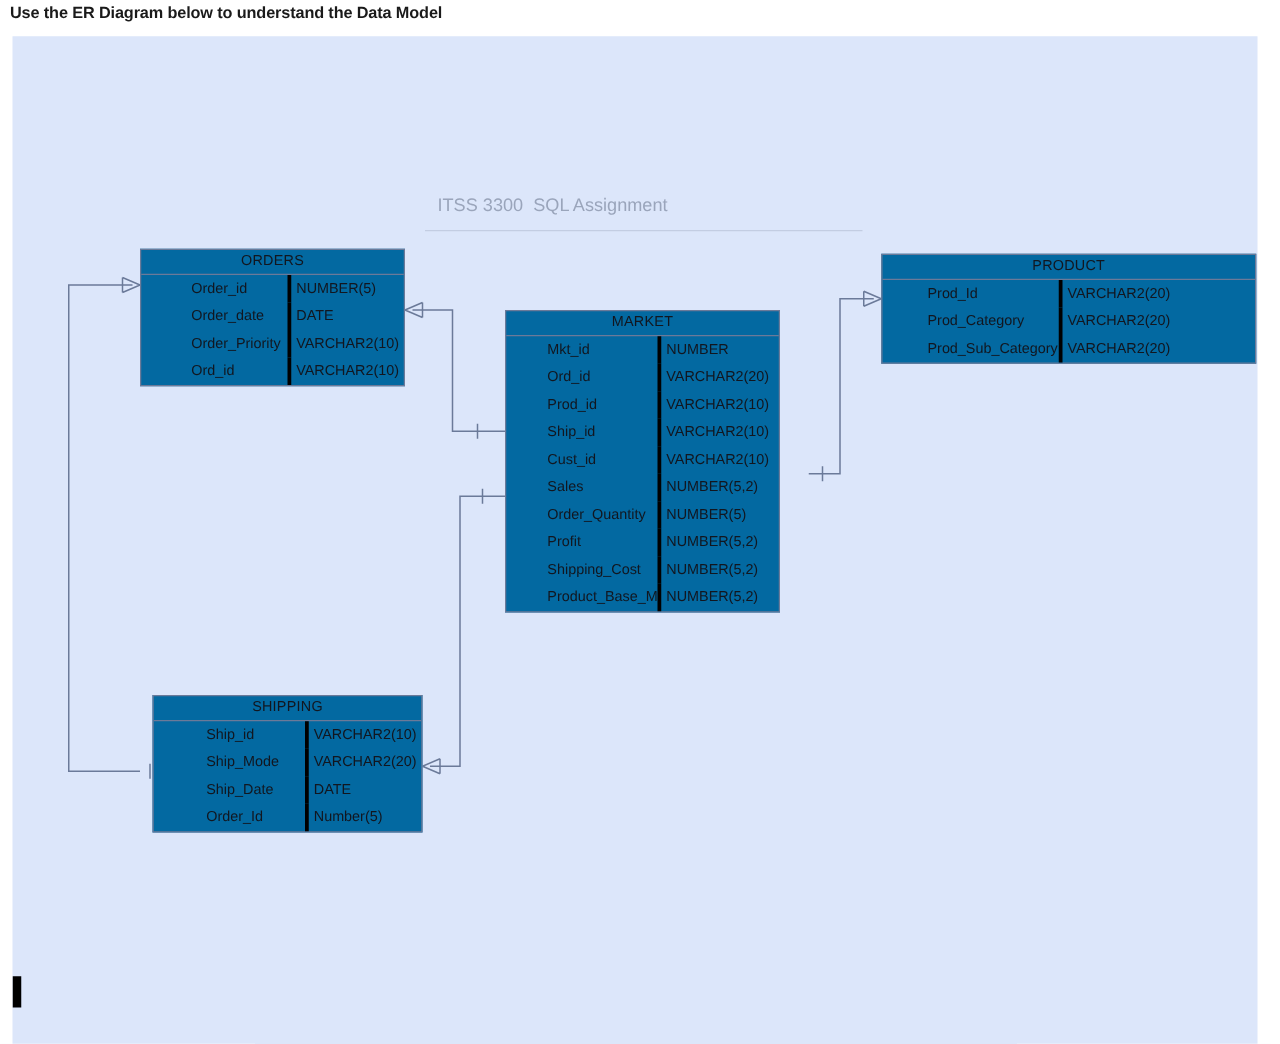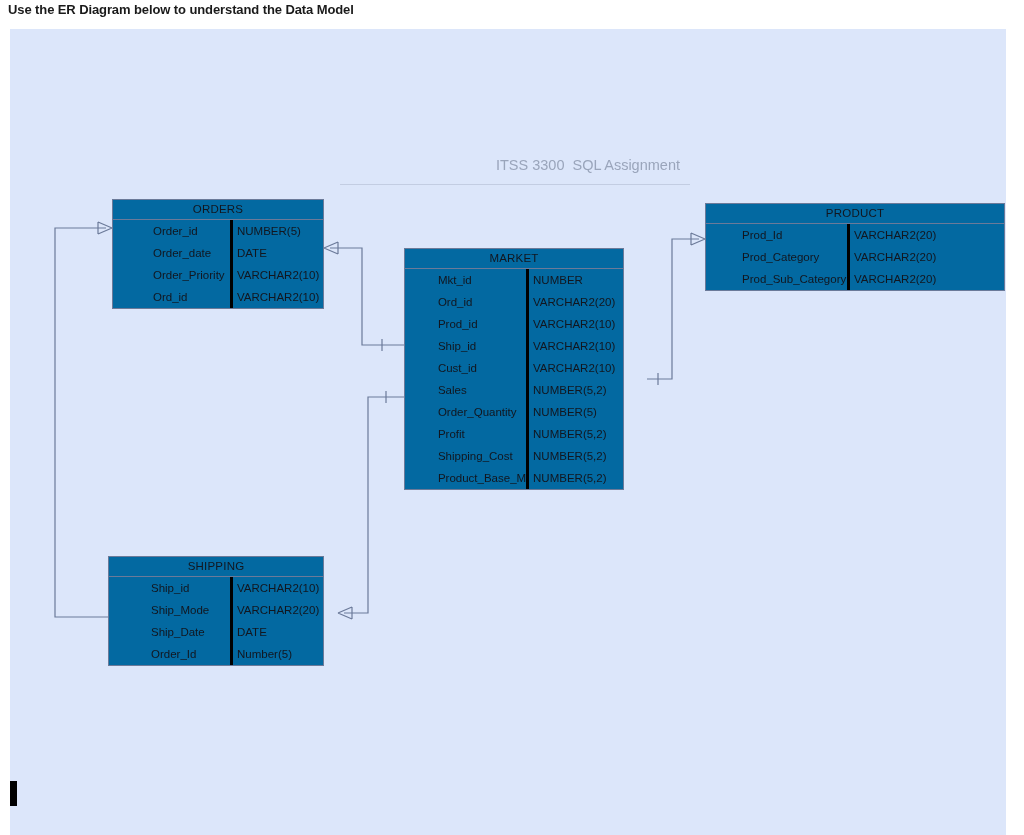--- a/index.html
+++ b/index.html
@@ -31,21 +31,21 @@
     width: 996px;
     height: 806px;
     background: #dce6fa;
     overflow: hidden;
   }
   #watermark {
     position: absolute;
     left: 340px;
     top: 128px;
     width: 330px;
-    text-align: right;
+    text-align: left;
     font-size: 14.5px;
     color: #9aa5bb;
     white-space: pre;
   }
   #watermark-rule {
     position: absolute;
     left: 330px;
     top: 155px;
     width: 350px;
     height: 1px;
@@ -104,21 +104,21 @@
   #entity-market   { left: 394px; top: 219px; width: 220px; }
   #entity-market   .cell-key  { width: 32px; }
   #entity-market   .cell-attr { width: 105px; }
   #entity-market   .cell-type { width: 104px; }
 
   #entity-product  { left: 695px; top: 174px; width: 300px; }
   #entity-product  .cell-key  { width: 32px; }
   #entity-product  .cell-attr { width: 112px; }
   #entity-product  .cell-type { width: 110px; }
 
-  #entity-shipping { left: 98px; top: 527px; width: 216px; }
+  #entity-shipping { left: 112px; top: 527px; width: 216px; }
   #entity-shipping .cell-key  { width: 38px; }
   #entity-shipping .cell-attr { width: 86px; }
   #entity-shipping .cell-type { width: 90px; }
 
   
   #connectors {
     position: absolute;
     left: 0;
     top: 0;
     width: 996px;

